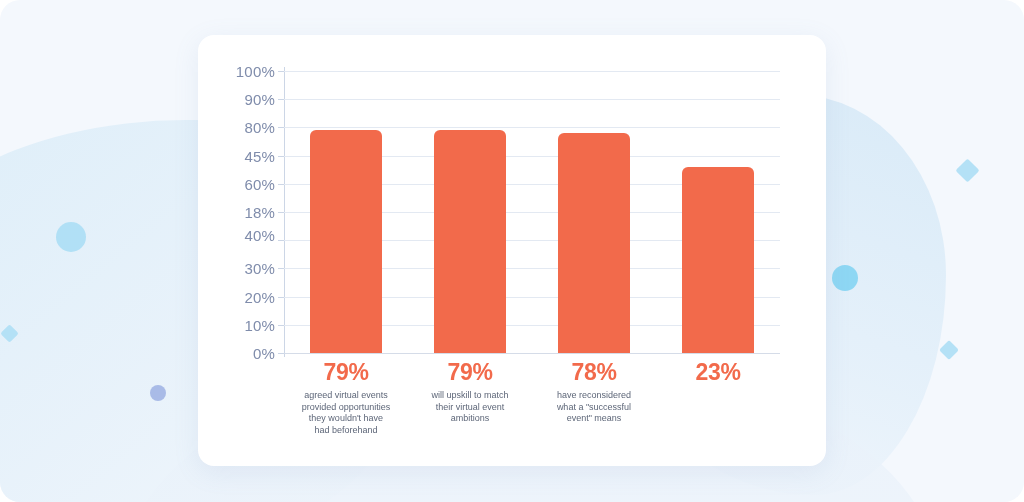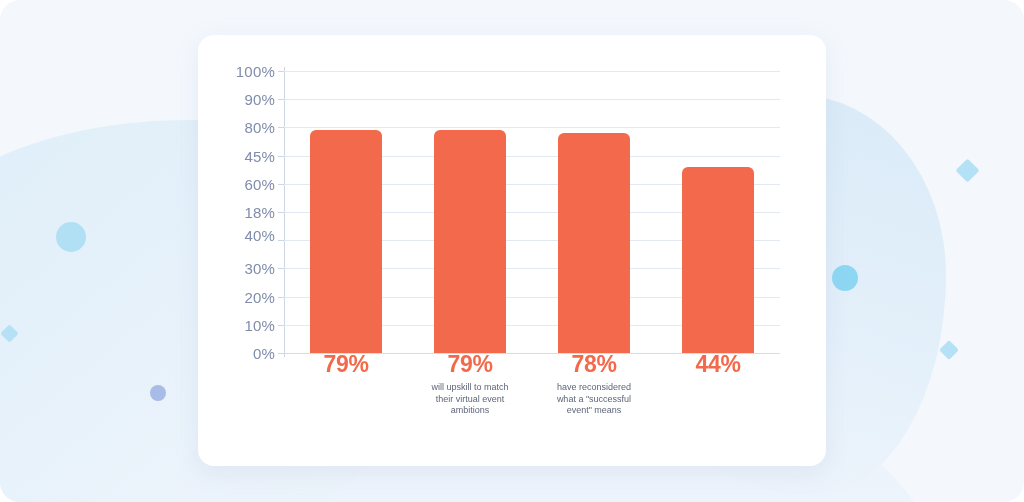--- a/index.html
+++ b/index.html
@@ -158,21 +158,21 @@
     left: 0;
     width: 100%;
     background: #f26a4b;
     border-radius: 6px 6px 0 0;
   }
 
   
   .caption-row {
     position: absolute;
     left: 86px;
-    top: 314px;
+    top: 322px;
     width: 496px;
     height: 105px;
   }
 
   .caption {
     position: absolute;
     top: 0;
     width: 124px;
     text-align: center;
   }
@@ -265,30 +265,31 @@
             </div>
             <div class="bar-slot" style="left: 398px;">
               <div class="bar" title="66%" style="height: 186.12px; background: rgb(242, 106, 75);"></div>
             </div>
           </div>
       </div>
 
       <div class="caption-row" id="captions">
           <div class="caption" style="left: 0px;">
             <div class="value">79%</div>
+            <div class="desc">agreed virtual events<br>provided opportunities<br>they wouldn't have<br>had beforehand</div>
           </div>
           <div class="caption" style="left: 124px;">
             <div class="value">79%</div>
             <div class="desc">will upskill to match<br>their virtual event<br>ambitions</div>
           </div>
           <div class="caption" style="left: 248px;">
             <div class="value">78%</div>
             <div class="desc">have reconsidered<br>what a "successful<br>event" means</div>
           </div>
           <div class="caption" style="left: 372px;">
-            <div class="value">44%</div>
+            <div class="value">23%</div>
           </div>
         </div>
 
     </div>
   </div>
 
 </div>
 
 </body></html>

